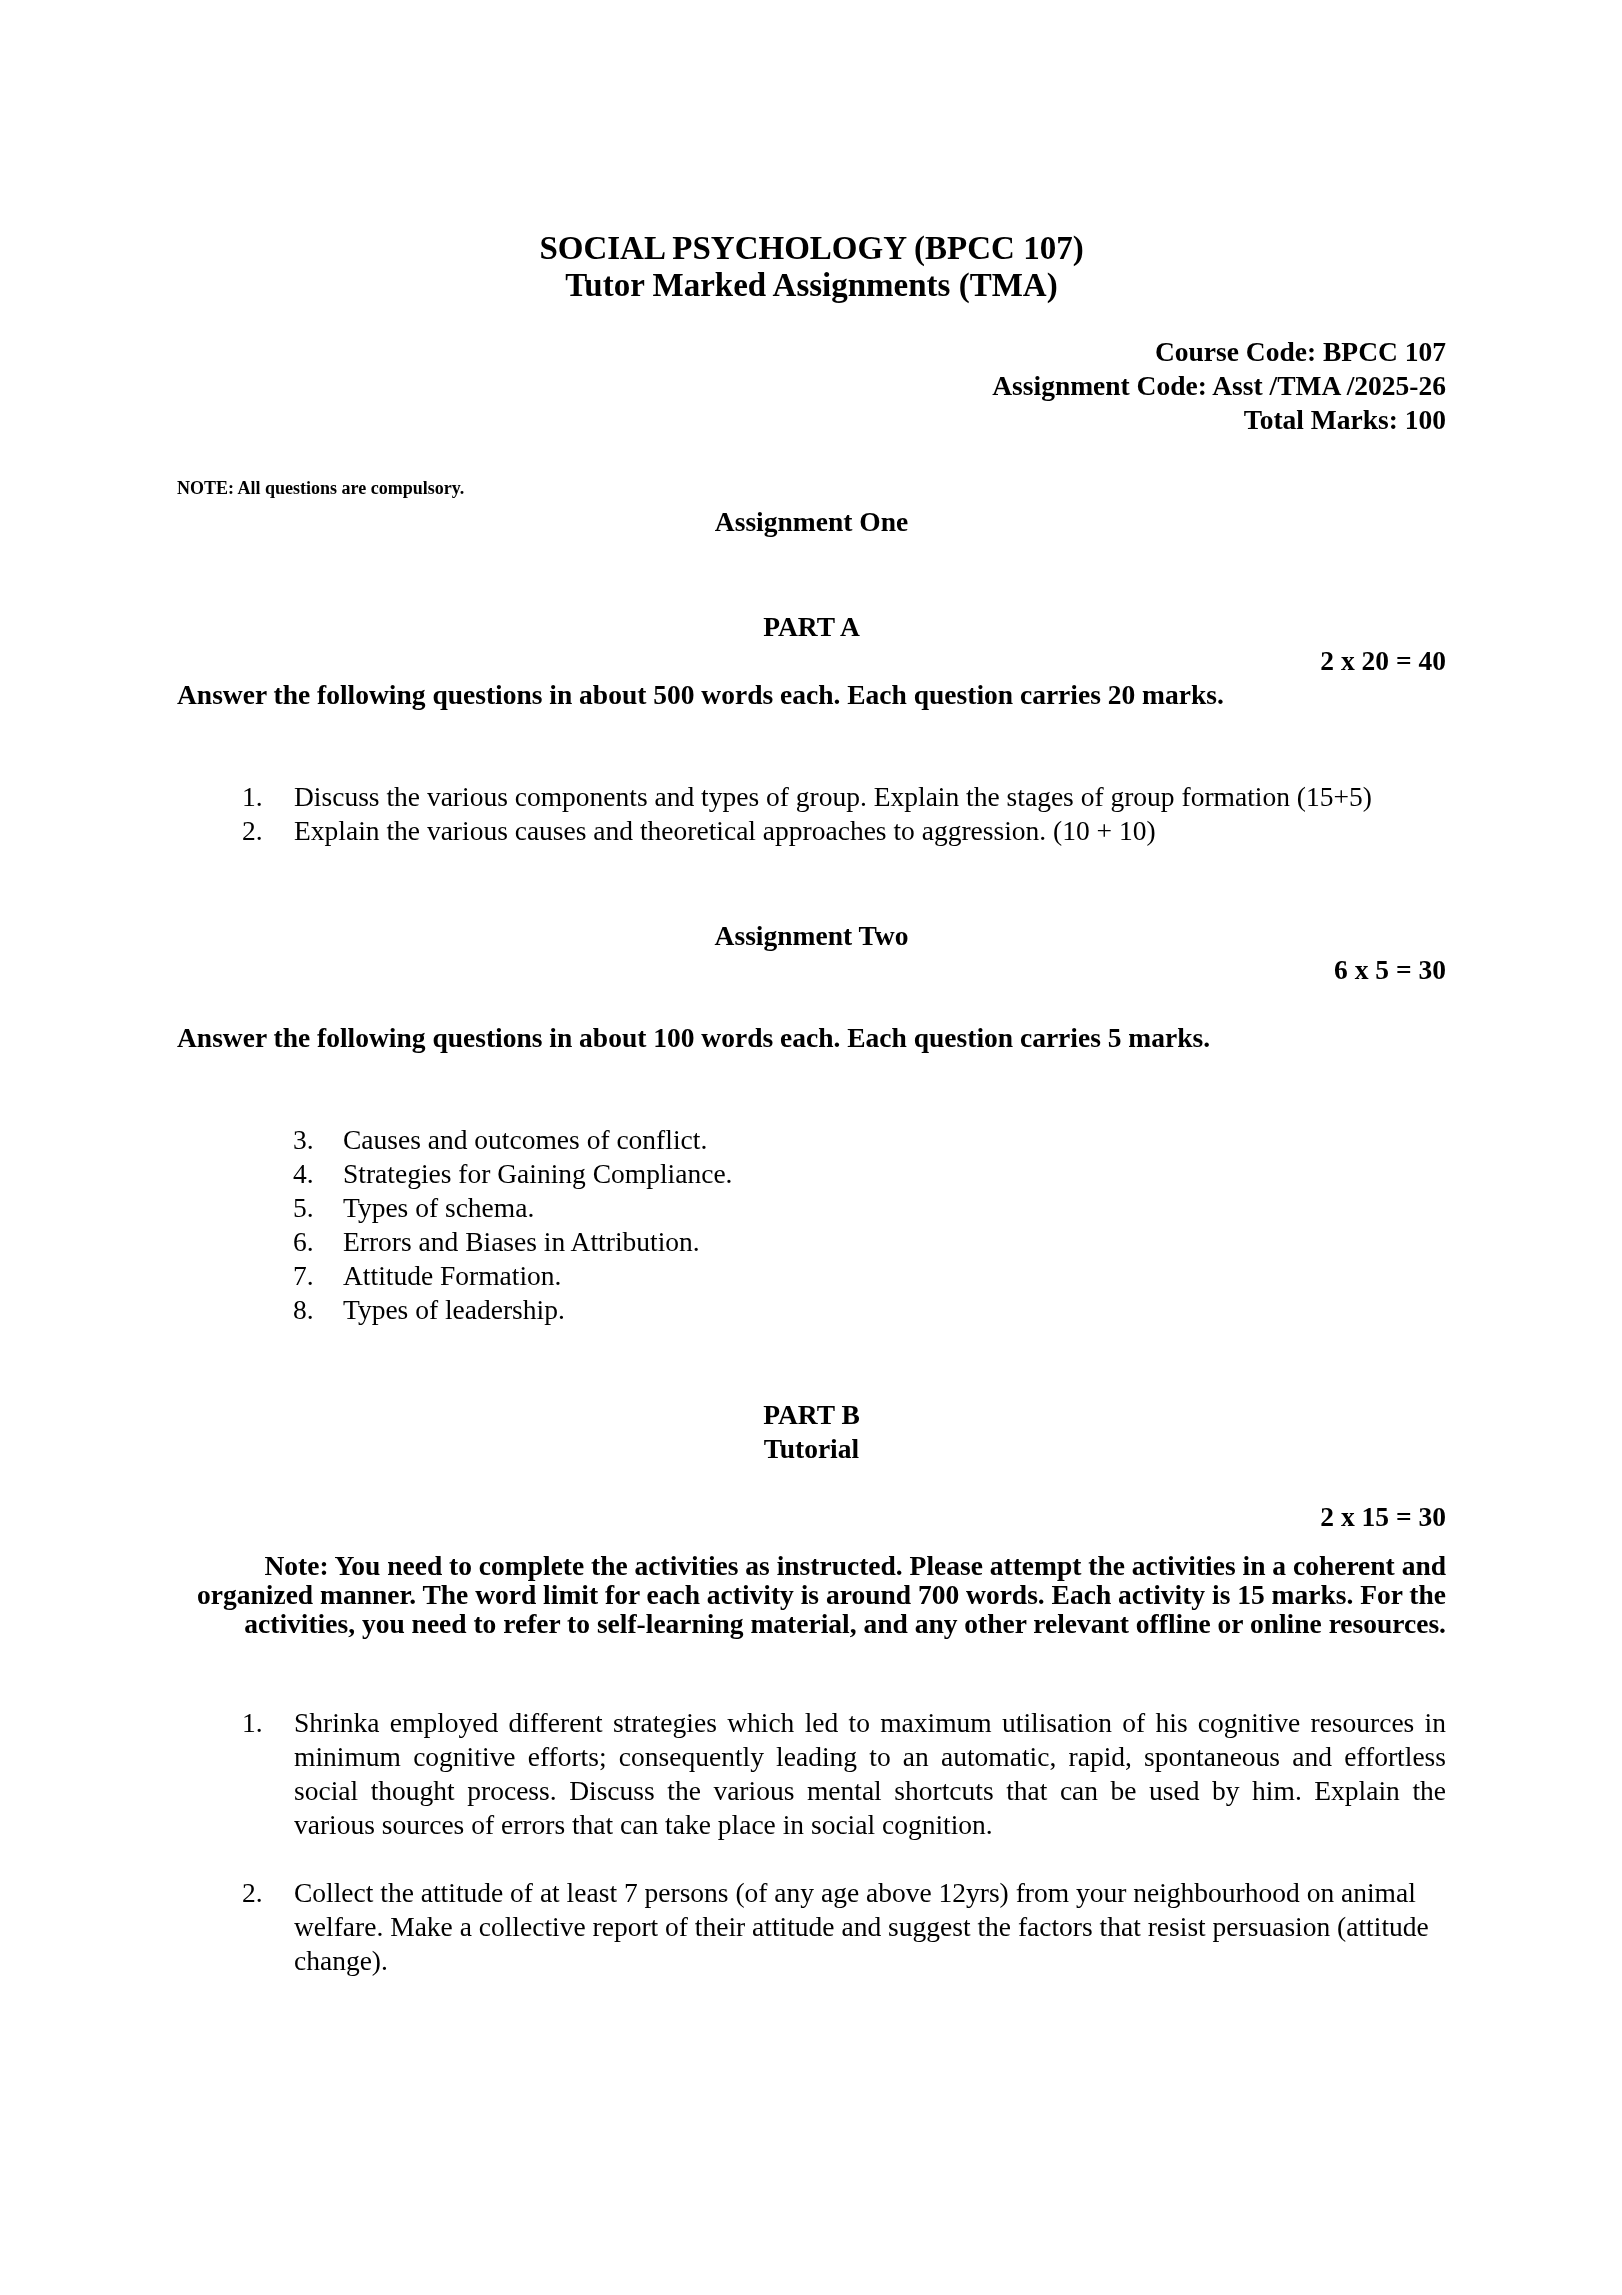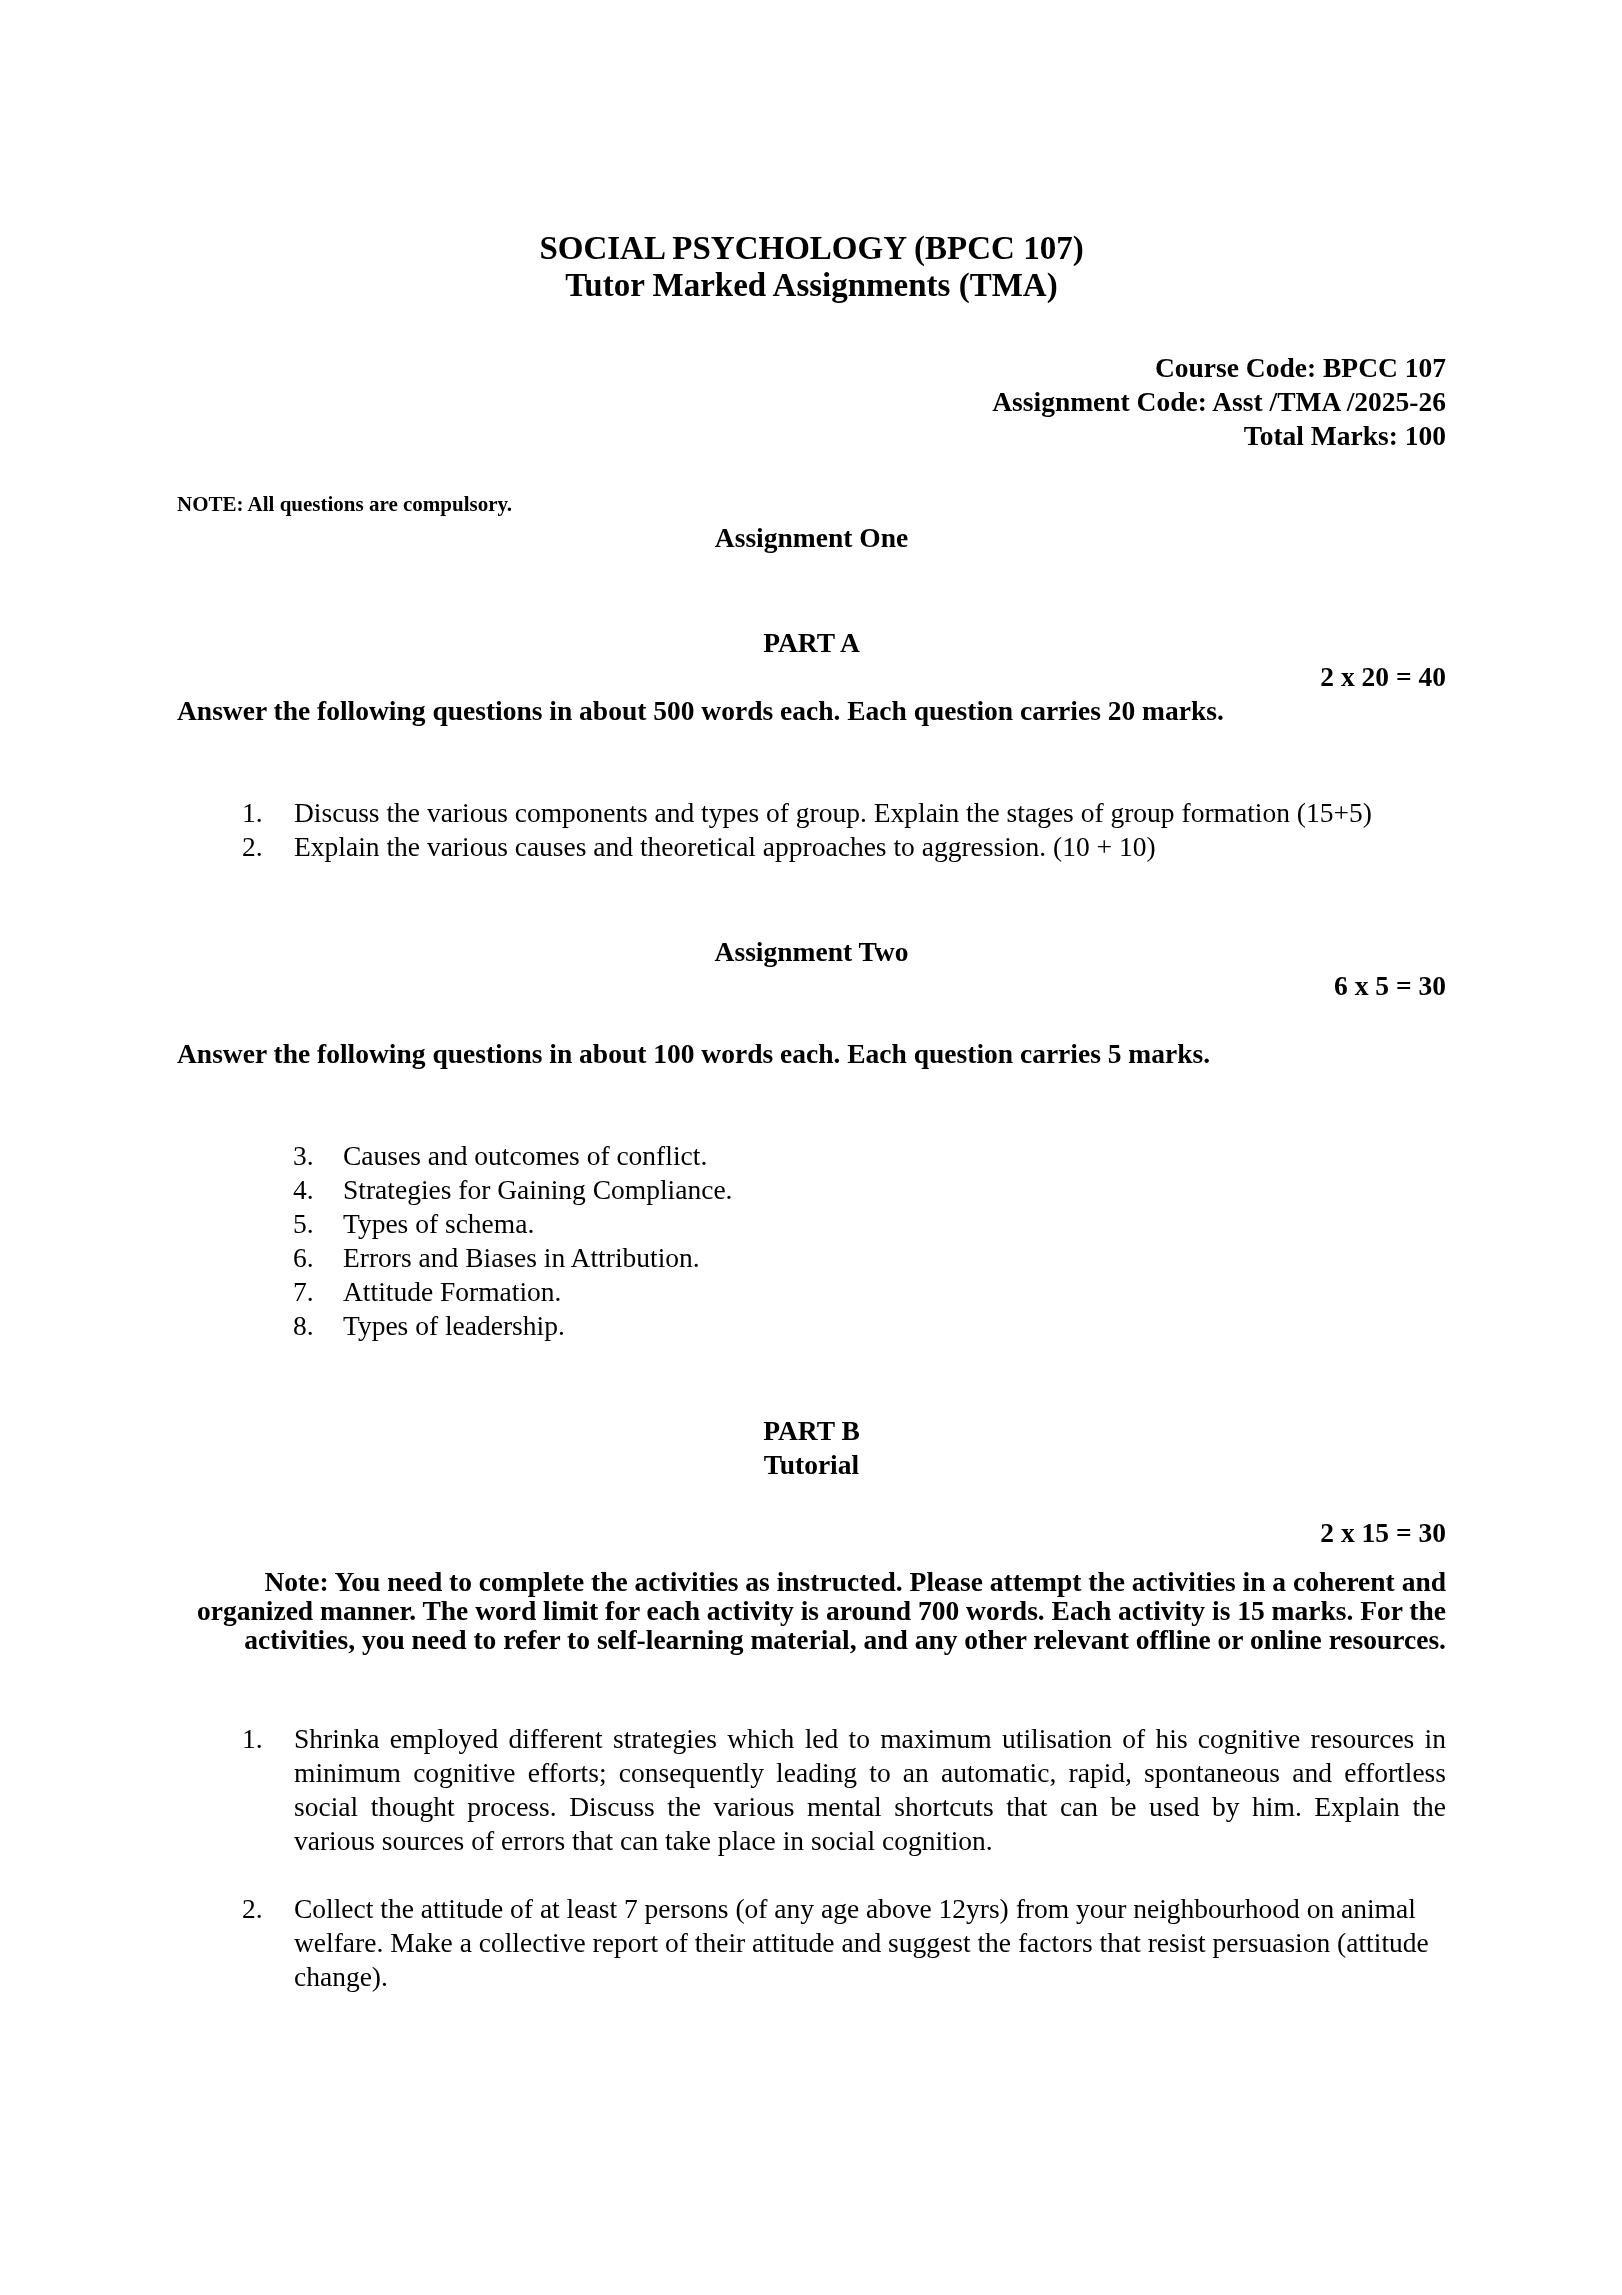--- a/index.html
+++ b/index.html
@@ -21,30 +21,30 @@
   .content { width: 1269px; }
 
   
   .title-block {
     text-align: center;
     font-weight: bold;
     font-size: 33px;
     line-height: 37px;
   }
   .meta-block {
-    margin-top: 47px;
+    margin-top: 31px;
     text-align: right;
     font-weight: bold;
     font-size: 27.5px;
     line-height: 34px;
   }
   .note-line {
     margin-top: 34px;
     font-weight: bold;
-    font-size: 21px;
+    font-size: 18px;
     line-height: 34px;
     white-space: nowrap;
   }
 
   
   .center  { text-align: center; }
   .right   { text-align: right; }
   .bold    { font-weight: bold; }
   .row     { font-size: 27.5px; line-height: 34px; }
   .nowrap  { white-space: nowrap; }

